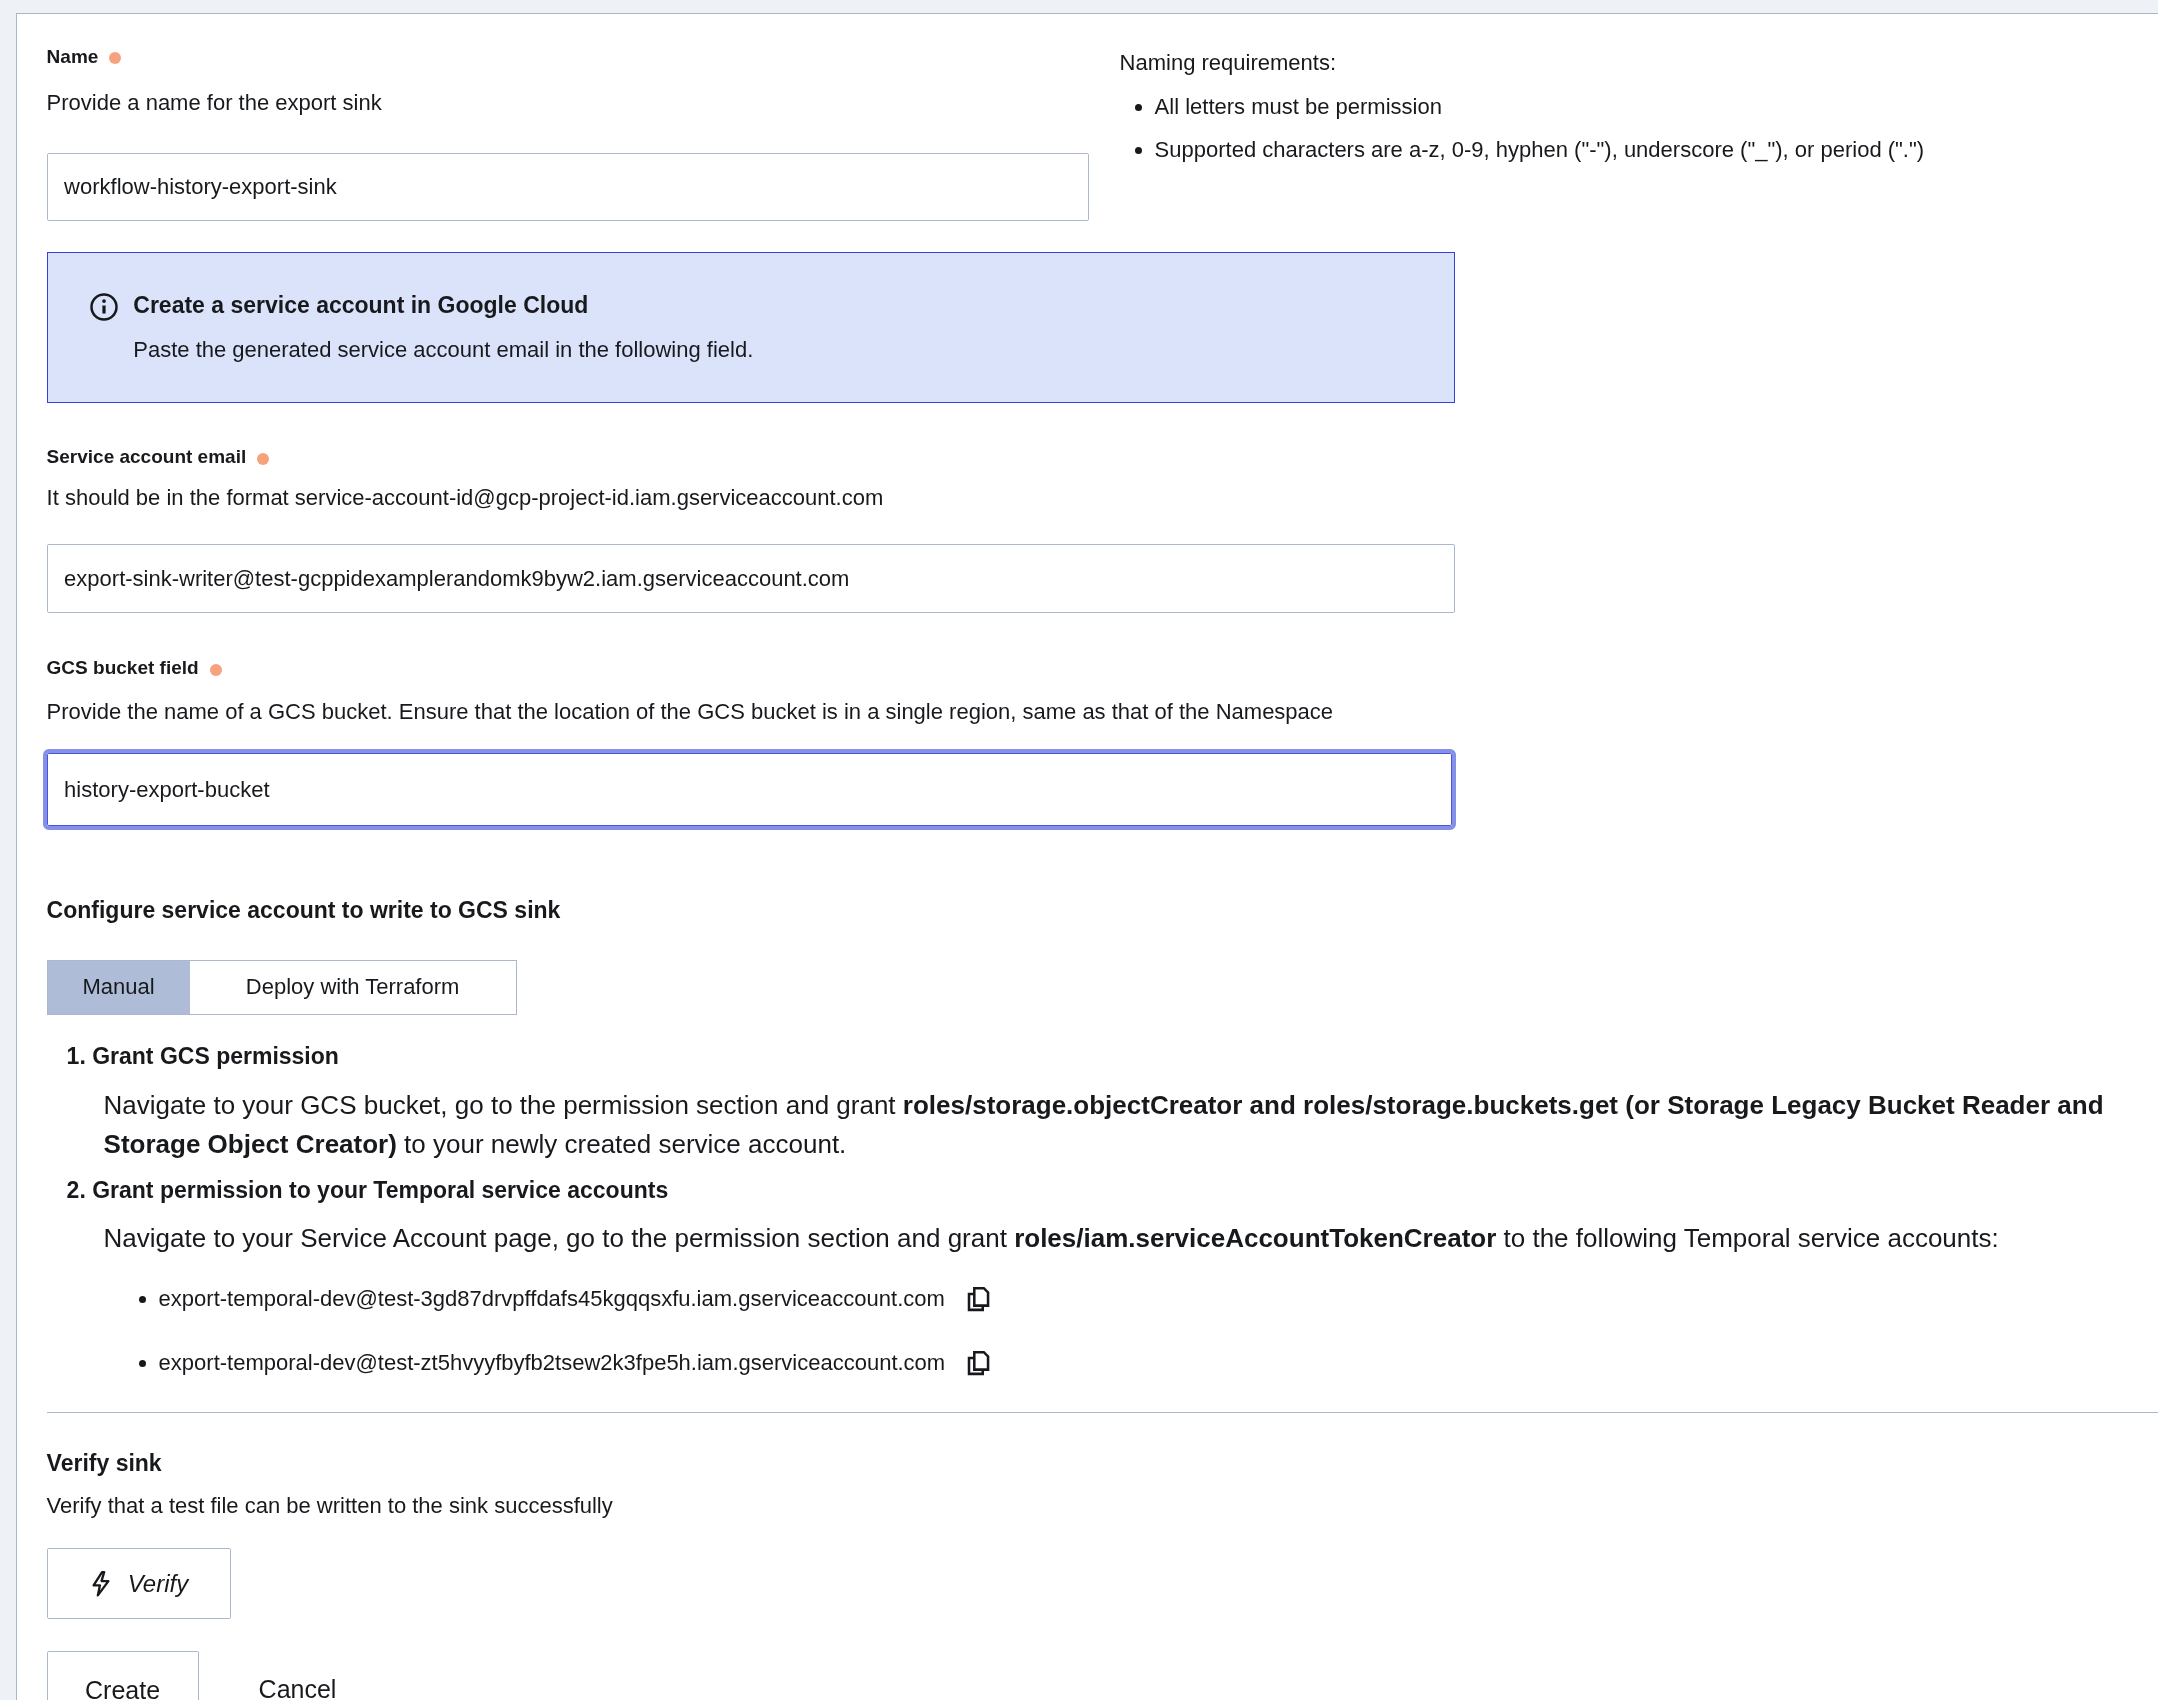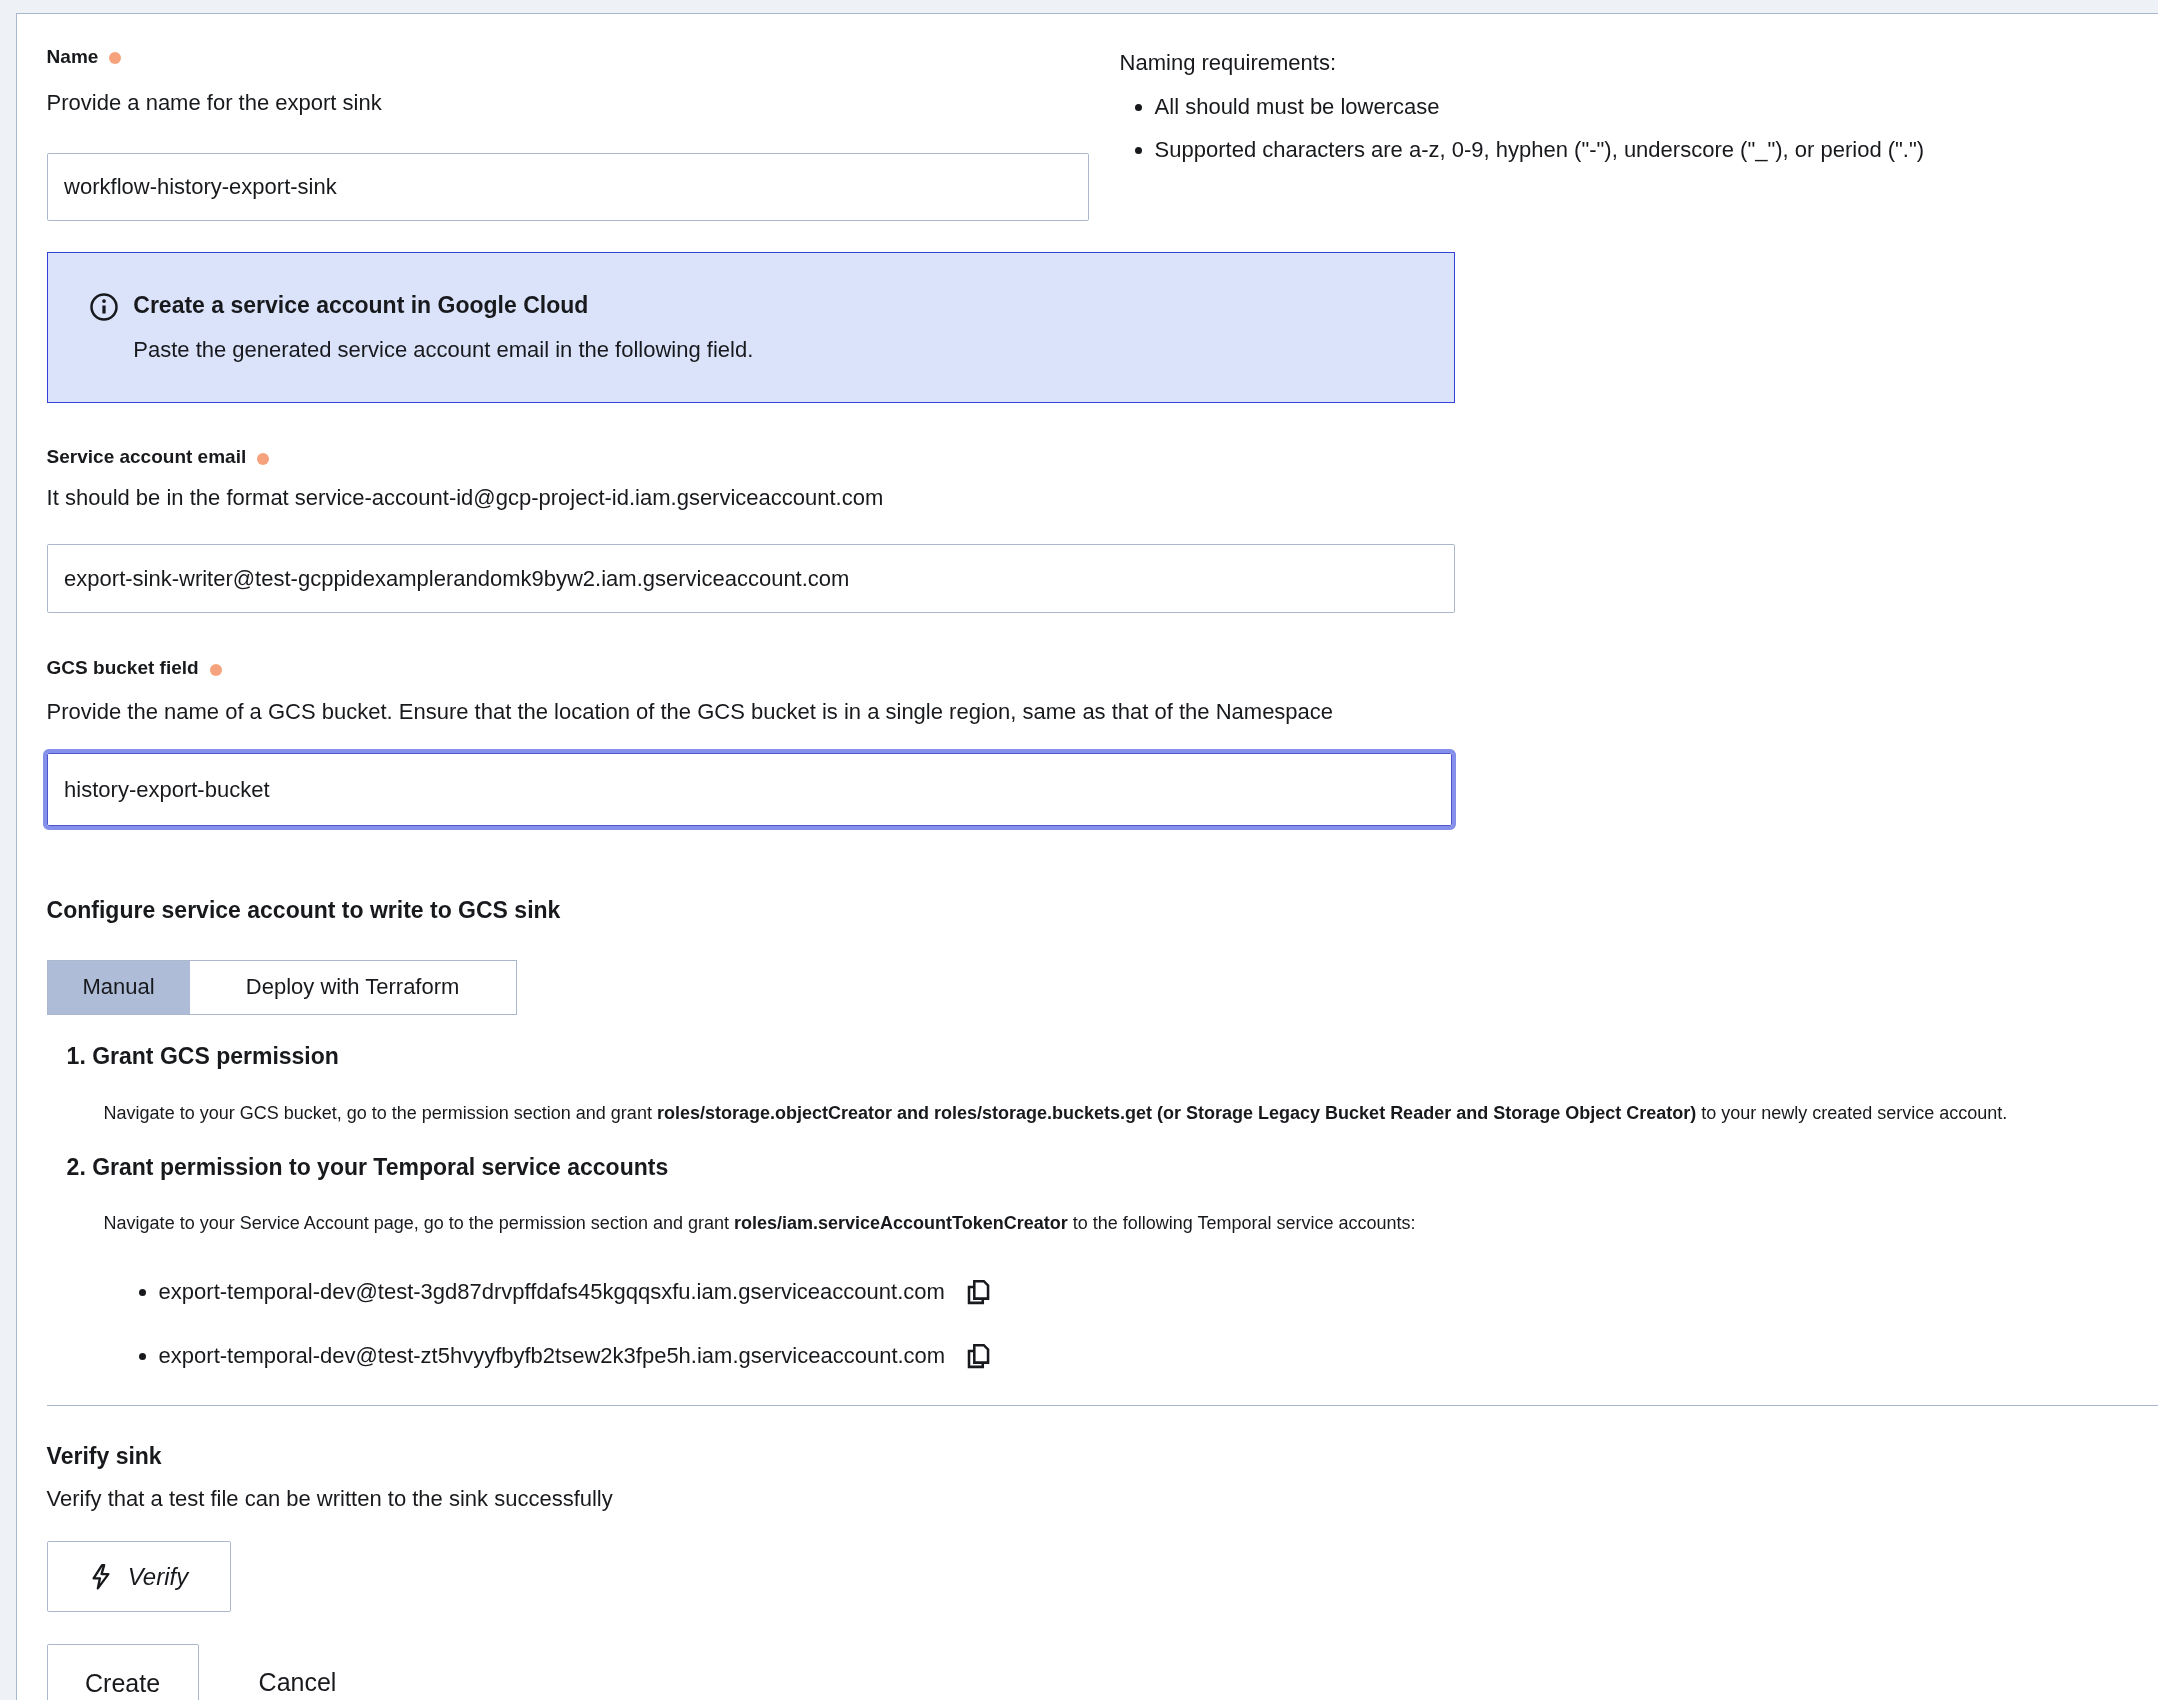--- a/index.html
+++ b/index.html
@@ -78,21 +78,21 @@
   }
   .tab {
     height: 53px; display: inline-flex; align-items: center; justify-content: center;
     font-size: 22px; cursor: pointer; background: #fff;
   }
   .tab.selected { background: #aebcd8; }
   .tab-manual { width: 142px; }
   .tab-terraform { width: 326px; }
   .steps { margin-top: 28.5px; margin-left: 20px; padding-right: 55px; }
   .step-title-row { font-size: 23px; font-weight: 700; line-height: 27.5px; }
-  .step-body { font-size: 18px; line-height: 55px; margin-left: 37px; margin-top: 14.7px; }
+  .step-body { font-size: 26px; line-height: 39px; margin-left: 37px; margin-top: 14.7px; }
   .step-body b { font-weight: 700; }
   .step2 { margin-top: 13px; }
   .accounts {
     margin-top: 24px; margin-left: 112px; list-style: disc;
   }
   .accounts li { font-size: 22px; margin-bottom: 31px; line-height: 33px; }
   .account-line { display: inline-flex; align-items: center; gap: 20px; }
   .copy-btn {
     background: none; border: none; cursor: pointer; padding: 0;
     display: inline-flex; align-items: center;
@@ -138,21 +138,21 @@
         <span class="required-dot"></span>
       </div>
       <div class="field-desc">Provide a name for the export sink</div>
       <input class="text-input input-name" type="text" value="workflow-history-export-sink" style="">
     </div>
 
     
     <div class="naming-col">
       <div class="naming-title">Naming requirements:</div>
       <ul class="naming-list">
-        <li>All should must be lowercase</li>
+        <li>All letters must be permission</li>
         <li>Supported characters are a-z, 0-9, hyphen ("-"), underscore ("_"), or period (".")</li>
       </ul>
     </div>
 
     
     <div class="info-box">
       <span class="info-icon-wrap">
         <svg width="30" height="30" viewBox="0 0 24 24" fill="none" stroke="#17191c" stroke-width="2">
           <circle cx="12" cy="12" r="10"></circle>
           <line x1="12" y1="10.8" x2="12" y2="17.2" stroke-width="2.6"></line>

